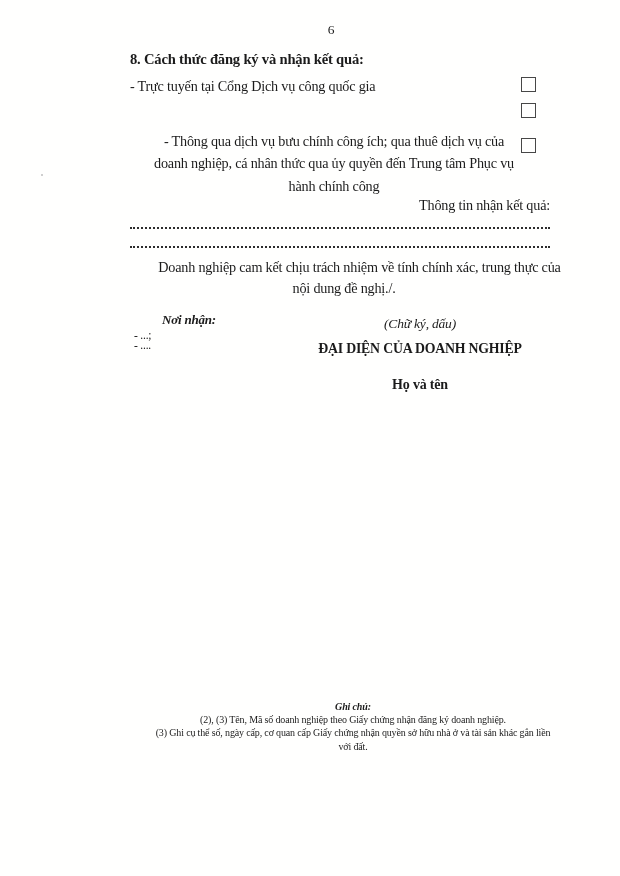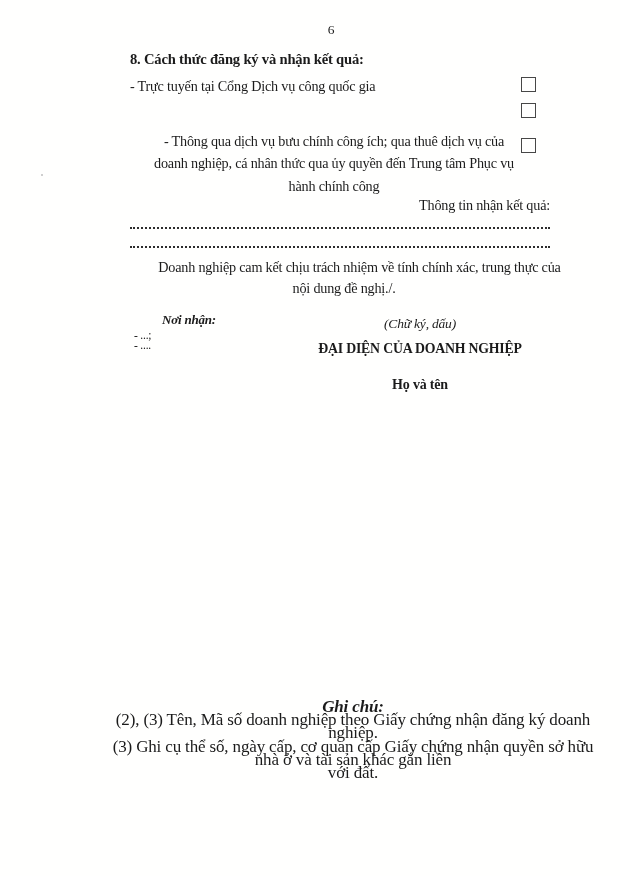--- a/index.html
+++ b/index.html
@@ -42,21 +42,21 @@
   .sig { left:280px; width:280px; text-align:center; }
   #sig-title { top:300px; font-size:13.8px;margin-top:41px; }
   #sig-sub { top:316px; font-size:13.5px; }
   #sig-name { top:377px; font-size:14px; }
 
   #recip-label { left:134px; top:312px; font-size:13px;margin-left:28px; }
   .recip-item { left:134px; font-size:11.5px; line-height:10px; }
   #recip-0 { top:330px; }
   #recip-1 { top:340px; }
 
-  #notes { left:104px; top:700px; width:498px; font-size:17px; line-height:13.2px; letter-spacing:-0.15px; }
+  #notes { left:104px; top:700px; width:498px; font-size:10px; line-height:13.2px; letter-spacing:-0.15px; }
   #notes .note-label { font-weight:bold; font-style:italic; }
 
   #artifact-dot { left:41px; top:174px; width:2px; height:2px; background:#bfbfbf; border-radius:50%; }
 </style>
 </head>
 <body>
 
 <div class="page">
 
   <div class="abs" id="page-number">6</div>

